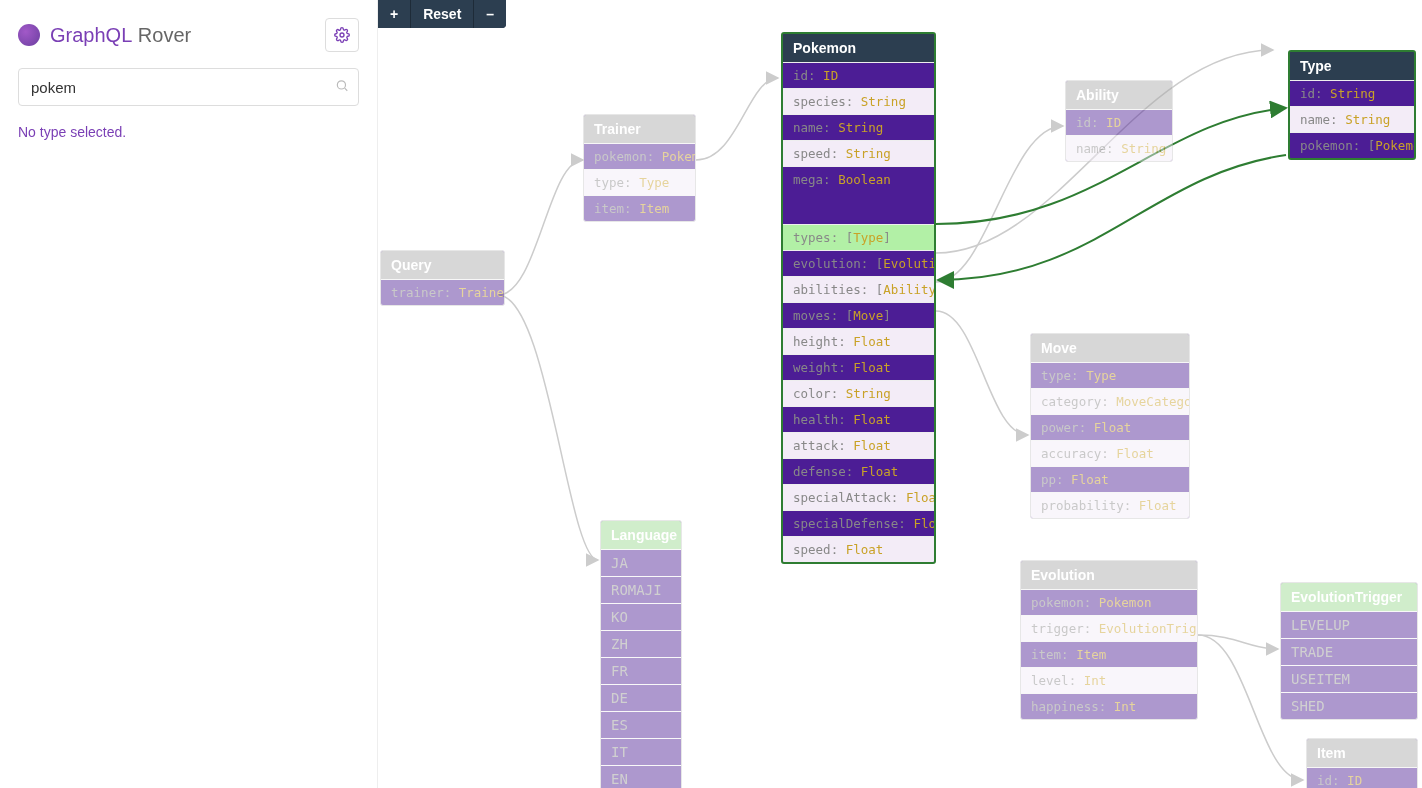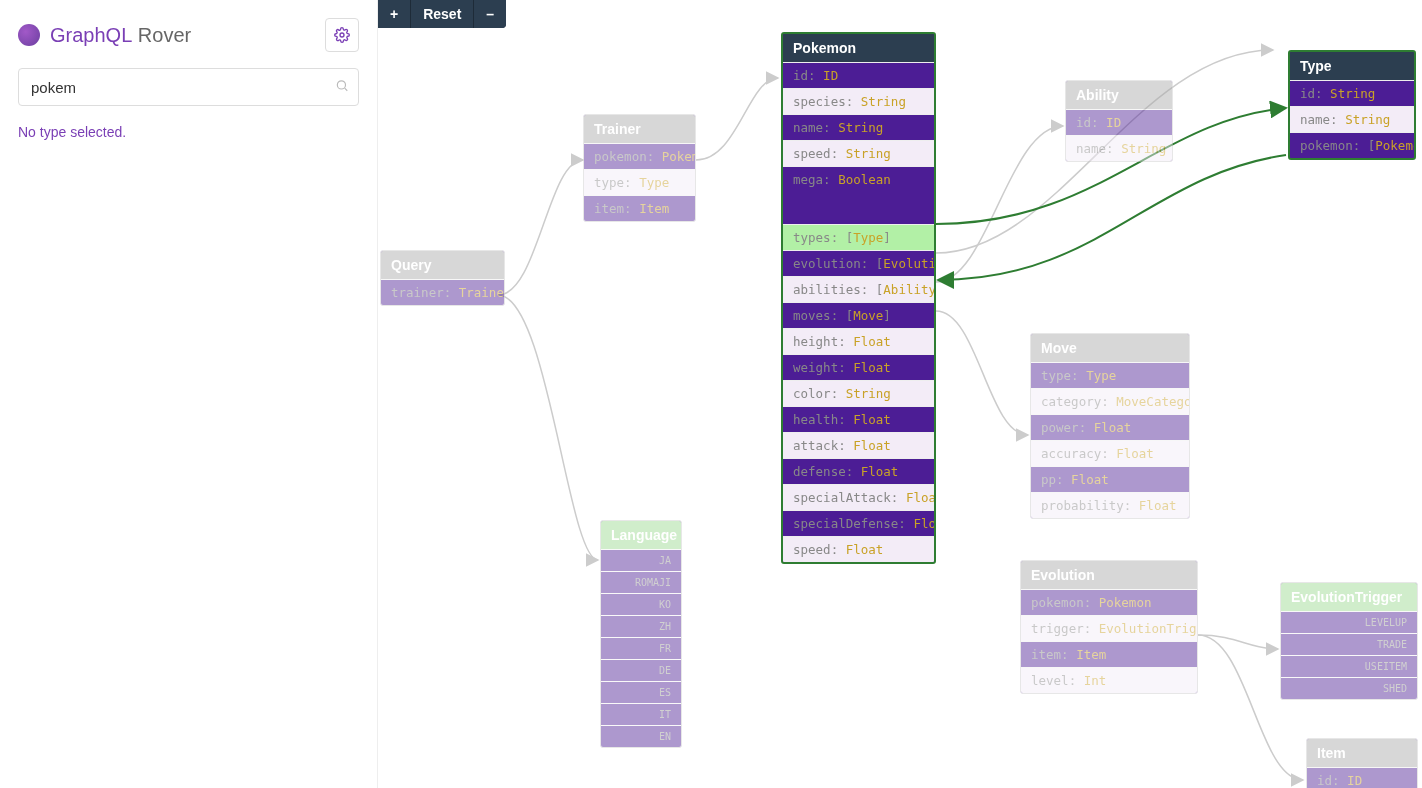--- a/index.html
+++ b/index.html
@@ -118,24 +118,23 @@
   }
   .field:nth-child(even) { background: #f3ecf7; }
   .field.hl { background: #b2f0a6 !important; margin-top: 32px; }
   .fname { color: #888; }
   .ftype { color: #c9a227; text-align: center; }
   .ftype.link { color: #c9a227; }
   .bracket { color: #888; }
   .enum-val {
     padding: 5px 10px;
     font-family: Menlo, Consolas, monospace;
-    font-size: 10px;
+    font-size: 14px;
     color: #999;
     border-top: 1px solid #f2f2f2;
-    text-align: right;
   }
 </style>
 </head>
 <body>
 
 <div class="sidebar">
   <div class="brand">
     <div class="logo"></div>
     <div class="brand-title">
       <span class="g">GraphQL</span>
@@ -260,20 +259,21 @@
       </div>
   </div>
 
   <div class="node faded" style="left:642px; top:560px; width:178px">
     <div class="node-header">Evolution</div>
     <div id="fields-evolution">
         <div class="field"><span class="fname">pokemon:</span> <span class="ftype">Pokemon</span></div>
         <div class="field"><span class="fname">trigger:</span> <span class="ftype">EvolutionTrigger</span></div>
         <div class="field"><span class="fname">item:</span> <span class="ftype">Item</span></div>
         <div class="field"><span class="fname">level:</span> <span class="ftype">Int</span></div>
+        <div class="field"><span class="fname">happiness:</span> <span class="ftype">Int</span></div>
       </div>
   </div>
 
   <div class="node faded green-header" style="left:902px; top:582px; width:138px">
     <div class="node-header">EvolutionTrigger</div>
     <div id="vals-evotrig">
         <div class="enum-val">LEVELUP</div>
         <div class="enum-val">TRADE</div>
         <div class="enum-val">USEITEM</div>
         <div class="enum-val">SHED</div>

